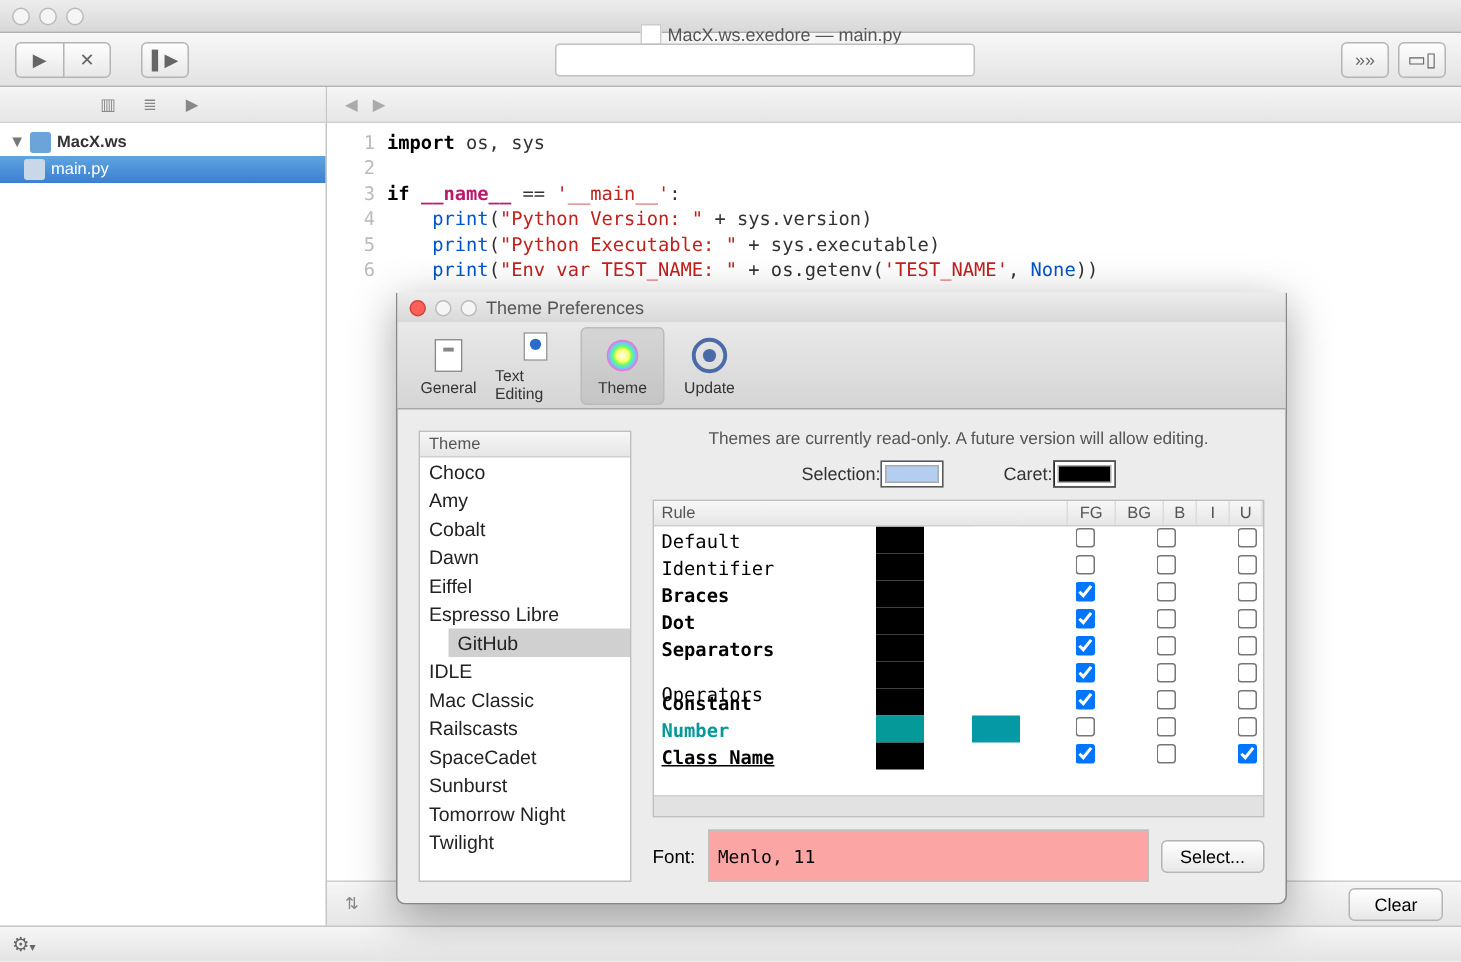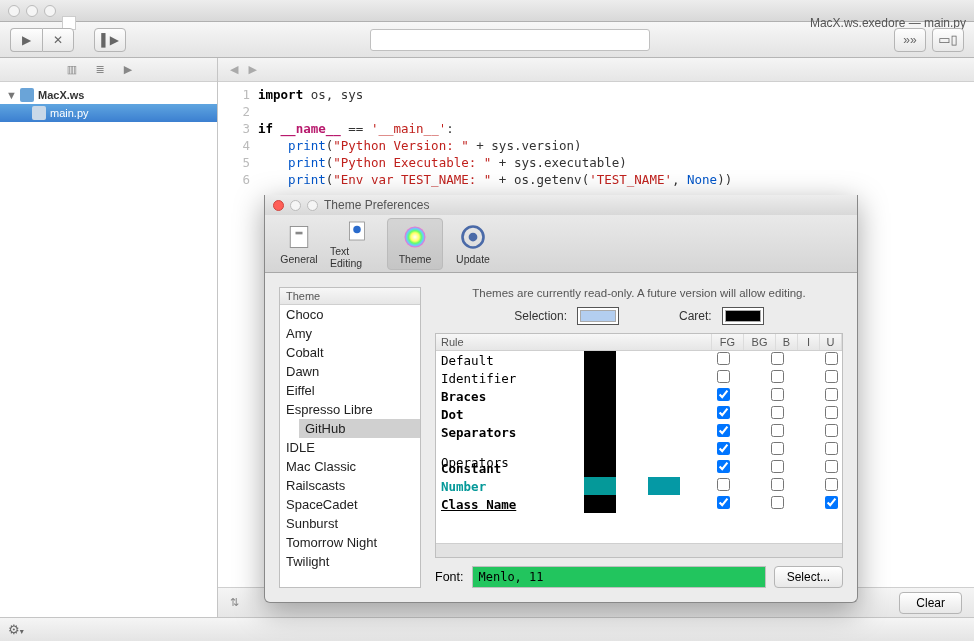--- a/index.html
+++ b/index.html
@@ -1,21 +1,21 @@
 <!DOCTYPE html>
 <html><head>
 <meta charset="utf-8">
 <style>
 * { margin:0; padding:0; box-sizing:border-box; }
 body { font-family:"Lucida Grande","Helvetica Neue",sans-serif; font-size:11px; background:#ededed; width:974px; height:641px; overflow:hidden; position:relative; }
 
 
 .titlebar { height:22px; background:linear-gradient(#ededed,#d8d8d8); border-bottom:1px solid #b0b0b0; display:flex; align-items:center; padding:0 8px; gap:6px; }
 .traffic-light { width:12px; height:12px; border-radius:50%; border:1px solid #bbb; background:#f5f5f5; }
-.win-title { flex:1; text-align:center; font-size:12px; color:#555; display:flex; justify-content:space-between; align-items:center; gap:4px;margin-top:24px; }
+.win-title { flex:1; text-align:center; font-size:12px; color:#555; display:flex; justify-content:center; align-items:center; gap:4px;margin-top:24px; }
 .win-title-icon { width:14px; height:14px; background:#fff; border:1px solid #ccc; }
 
 
 .toolbar { height:36px; background:linear-gradient(#f7f7f7,#e3e3e3); border-bottom:1px solid #b5b5b5; display:flex; align-items:center; padding:0 10px; gap:6px; }
 .tb-btn { height:24px; min-width:32px; background:linear-gradient(#fefefe,#e8e8e8); border:1px solid #b5b5b5; border-radius:4px; display:flex; align-items:center; justify-content:center; color:#666; font-size:12px; }
 .tb-btngroup { display:flex; }
 .tb-btngroup .tb-btn { border-radius:0; border-right:none; }
 .tb-btngroup .tb-btn:first-child { border-radius:4px 0 0 4px; }
 .tb-btngroup .tb-btn:last-child { border-radius:0 4px 4px 0; border-right:1px solid #b5b5b5; }
 .tb-spacer { flex:1; }
@@ -59,39 +59,39 @@
 .pt-item { width:56px; height:52px; display:flex; flex-direction:column; align-items:center; justify-content:center; gap:2px; border:1px solid transparent; border-radius:4px; font-size:10.5px; color:#333; }
 .pt-item.sel { background:rgba(0,0,0,.08); border-color:#bbb; }
 .pt-item svg { width:28px; height:28px; }
 .prefs-body { flex:1; display:flex; padding:14px; gap:14px; }
 .theme-list { width:142px; background:#fff; border:1px solid #bfbfbf; overflow-y:auto; }
 .tl-head { background:linear-gradient(#f7f7f7,#e6e6e6); border-bottom:1px solid #cfcfcf; padding:2px 6px; font-size:11px; color:#555; }
 .tl-item { padding:2px 6px; font-size:13px; color:#222; cursor:default; }
 .tl-item.sel { background:#d0d0d0;margin-left:19px; }
 .rules-pane { flex:1; display:flex; flex-direction:column; gap:8px;justify-content:space-between; }
 .info { text-align:center; color:#555; font-size:11.5px; }
-.colorrow { display:flex; align-items:center; justify-content:center; gap:10px; font-size:12px; color:#333; }
+.colorrow { display:flex; align-items:center; justify-content:center; font-size:12px; color:#333; }
 .swatch { width:42px; height:18px; border:1px solid #555; background:#b3cef0; box-shadow:0 0 0 2px #fff inset,0 0 0 3px #aaa inset; }
 .swatch.caret { background:#000; }
 .rules-table { flex:1; border:1px solid #bfbfbf; background:#fff; display:flex; flex-direction:column; font-size:12.5px; overflow:hidden; }
 .rt-head { display:flex; background:linear-gradient(#f7f7f7,#e6e6e6); border-bottom:1px solid #cfcfcf; color:#555; font-size:11px; }
 .rt-head div { padding:2px 5px; border-right:1px solid #dcdcdc; }
 .rc-rule { flex:1; }
 .rc-fg,.rc-bg { width:32px; text-align:center; }
 .rc-b,.rc-i,.rc-u { width:22px; text-align:center; }
 .rt-body { flex:1; overflow-y:auto; }
 .rt-row { display:flex; align-items:center; height:18px;gap:32px; }
 .rt-row .cell { padding:0 5px; }
 .rt-row .cell.rc-rule { flex:1; font-family:Menlo,monospace; font-size:12.5px; }
 .colcell { width:32px; height:18px; }
 .colcell div { width:100%; height:100%; }
 .chkcell { width:22px; text-align:center; }
 .rt-scroll { height:14px; background:#e2e2e2; border-top:1px solid #cfcfcf; }
 .font-row { display:flex; align-items:center; gap:8px; font-size:12.5px; }
-.font-input { flex:1; height:22px; border:1px solid #bfbfbf; background:#22c55e; padding:0 6px; font-family:Menlo,monospace; font-size:12px; }
+.font-input { flex:1; height:35px; border:1px solid #bfbfbf; background:#fca5a5; padding:0 6px; font-family:Menlo,monospace; font-size:12px; }
 .select-btn { height:22px; padding:0 12px; background:linear-gradient(#fff,#e8e8e8); border:1px solid #b5b5b5; border-radius:4px; font-size:12px; }
 input[type=checkbox]{margin:0;}
 </style>
 </head>
 <body>
 
 <div class="titlebar">
   <div class="traffic-light"></div>
   <div class="traffic-light"></div>
   <div class="traffic-light"></div>
@@ -121,21 +121,21 @@
       <div class="sb-tool">▥</div>
       <div class="sb-tool">≣</div>
       <div class="sb-tool">▶</div>
     </div>
     <div class="tree">
       <div class="tree-row">
         <span class="tree-chevron">▼</span>
         <span class="tree-icon"></span>
         <span style="font-weight:bold">MacX.ws</span>
       </div>
-      <div class="tree-row selected" style="padding-left:32px">
+      <div class="tree-row selected" style="padding-left:16px">
         <span class="tree-icon py"></span>
         <span>main.py</span>
       </div>
     </div>
   </div>
 
   <div class="editor">
     <div class="ed-nav">
       <span>◀</span>
       <span>▶</span>

